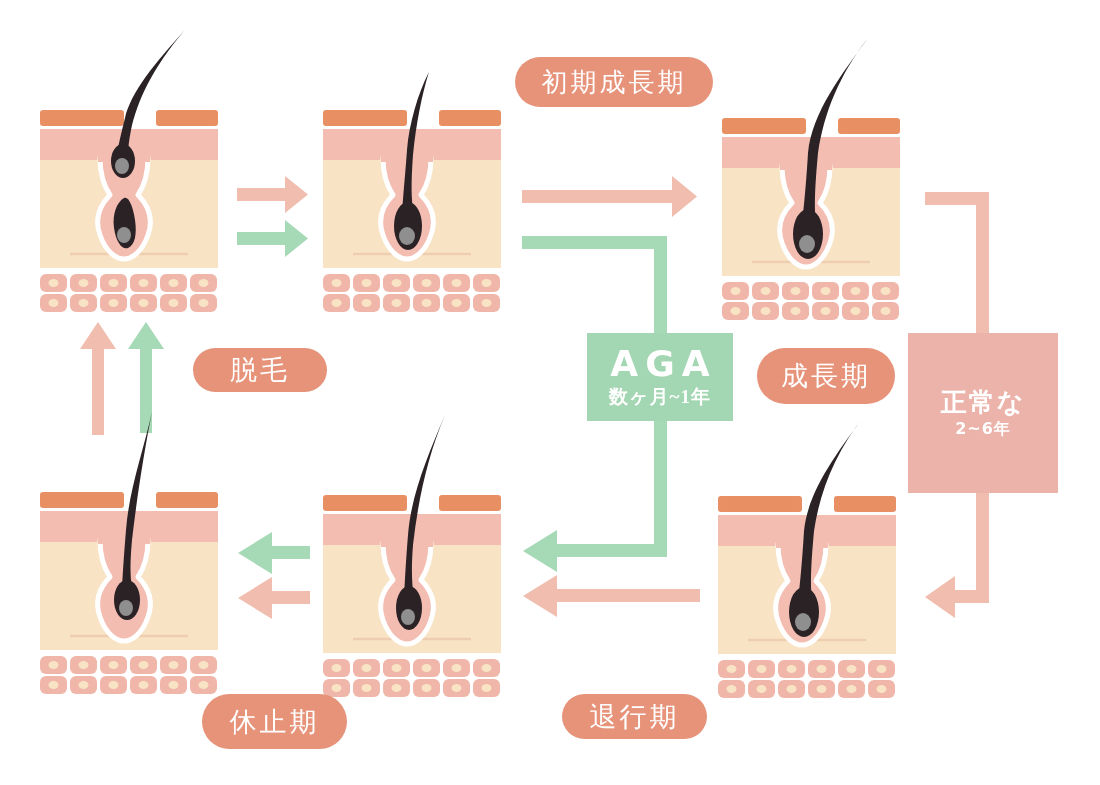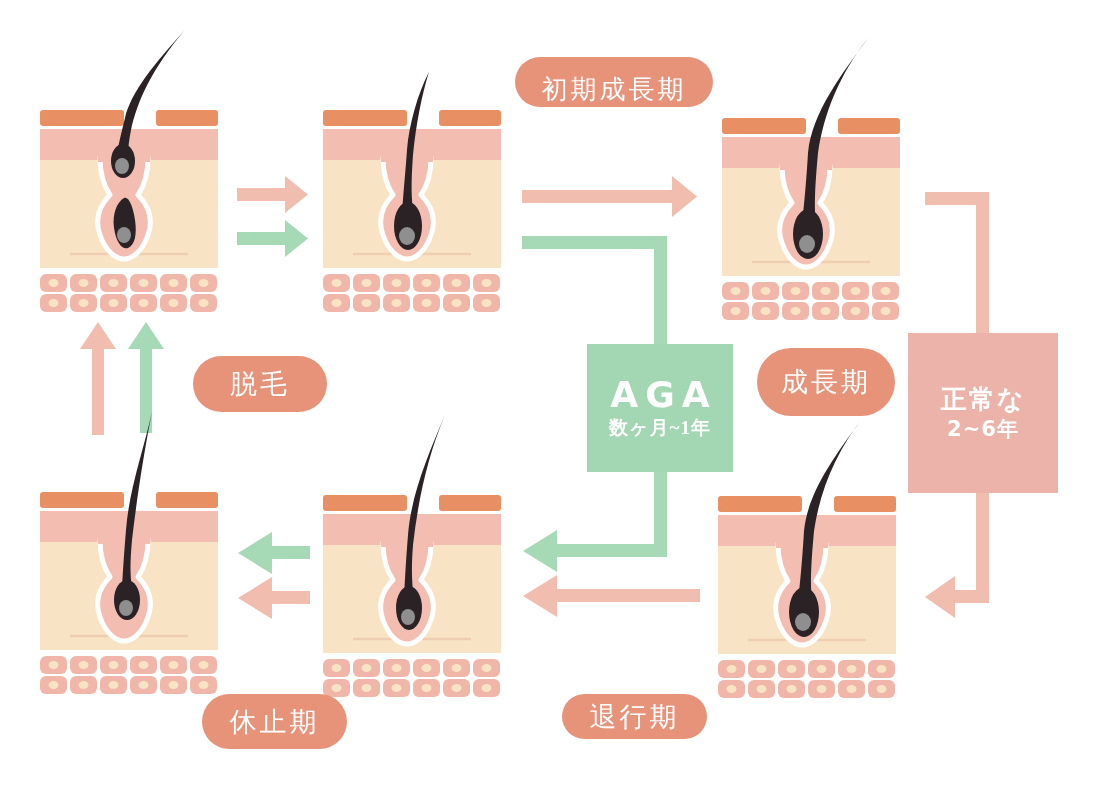--- a/index.html
+++ b/index.html
@@ -10,33 +10,33 @@
   .panel svg{display:block;}
   .panel-top-left{left:40px;top:30px;}
   .panel-top-middle{left:323px;top:30px;}
   .panel-top-right{left:722px;top:38px;}
   .panel-bottom-left{left:40px;top:412px;}
   .panel-bottom-middle{left:323px;top:415px;}
   .panel-bottom-right{left:718px;top:416px;}
   .pill{position:absolute;z-index:3;display:flex;align-items:center;justify-content:center;
         border-radius:999px;background:var(--label-pill,#E6937A);color:#fff;
         font-size:27px;letter-spacing:3px;font-weight:500;white-space:nowrap;}
-  .pill-initial-growth{left:515px;top:57px;width:198px;height:50px;font-size:26px;align-items:flex-end;}
-  .pill-shedding{left:193px;top:356px;width:134px;height:56px;align-items:center;}
-  .pill-growth{left:757px;top:348px;width:138px;height:68px;text-align:right;}
+  .pill-initial-growth{left:515px;top:57px;width:198px;height:50px;font-size:26px;}
+  .pill-shedding{left:193px;top:348px;width:134px;height:44px;align-items:center;}
+  .pill-growth{left:757px;top:348px;width:138px;height:56px;text-align:right;}
   .pill-telogen{left:202px;top:694px;width:145px;height:55px;text-align:right;}
   .pill-catagen{left:562px;top:694px;width:145px;height:45px;}
   .bigbox{position:absolute;z-index:3;display:flex;flex-direction:column;align-items:center;
           justify-content:center;color:#fff;font-weight:bold;text-align:center;}
-  .aga-box{left:587px;top:344px;width:146px;height:128px;background:var(--green-box,#A3D6B2);}
+  .aga-box{left:587px;top:333px;width:146px;height:88px;background:var(--green-box,#A3D6B2);}
   .aga-title{font-size:36px;letter-spacing:7px;padding-left:7px;line-height:1.1;}
   .aga-duration{font-size:19px;letter-spacing:1px;font-family:Liberation Serif, serif;}
   .cycle-box{left:908px;top:333px;width:150px;height:160px;background:var(--pink-box,#EBB3A9);align-items:center;}
   .cycle-line{font-size:26px;line-height:1.25;letter-spacing:2px;}
-  .cycle-duration{font-size:21px;letter-spacing:1px;}
+  .cycle-duration{font-size:16px;letter-spacing:1px;}
 </style>
 </head>
 <body>
 
 <div class="canvas">
 
   <svg class="arrows-layer" width="1100" height="785" viewBox="0 0 1100 785">
 
     <polygon fill="var(--pink-arrow)" points="237,188 285,188 285,176 308,194.5 285,213 285,201 237,201"></polygon>
     <polygon fill="var(--green-arrow)" points="237,232 285,232 285,220 308,238.5 285,257 285,245 237,245"></polygon>

